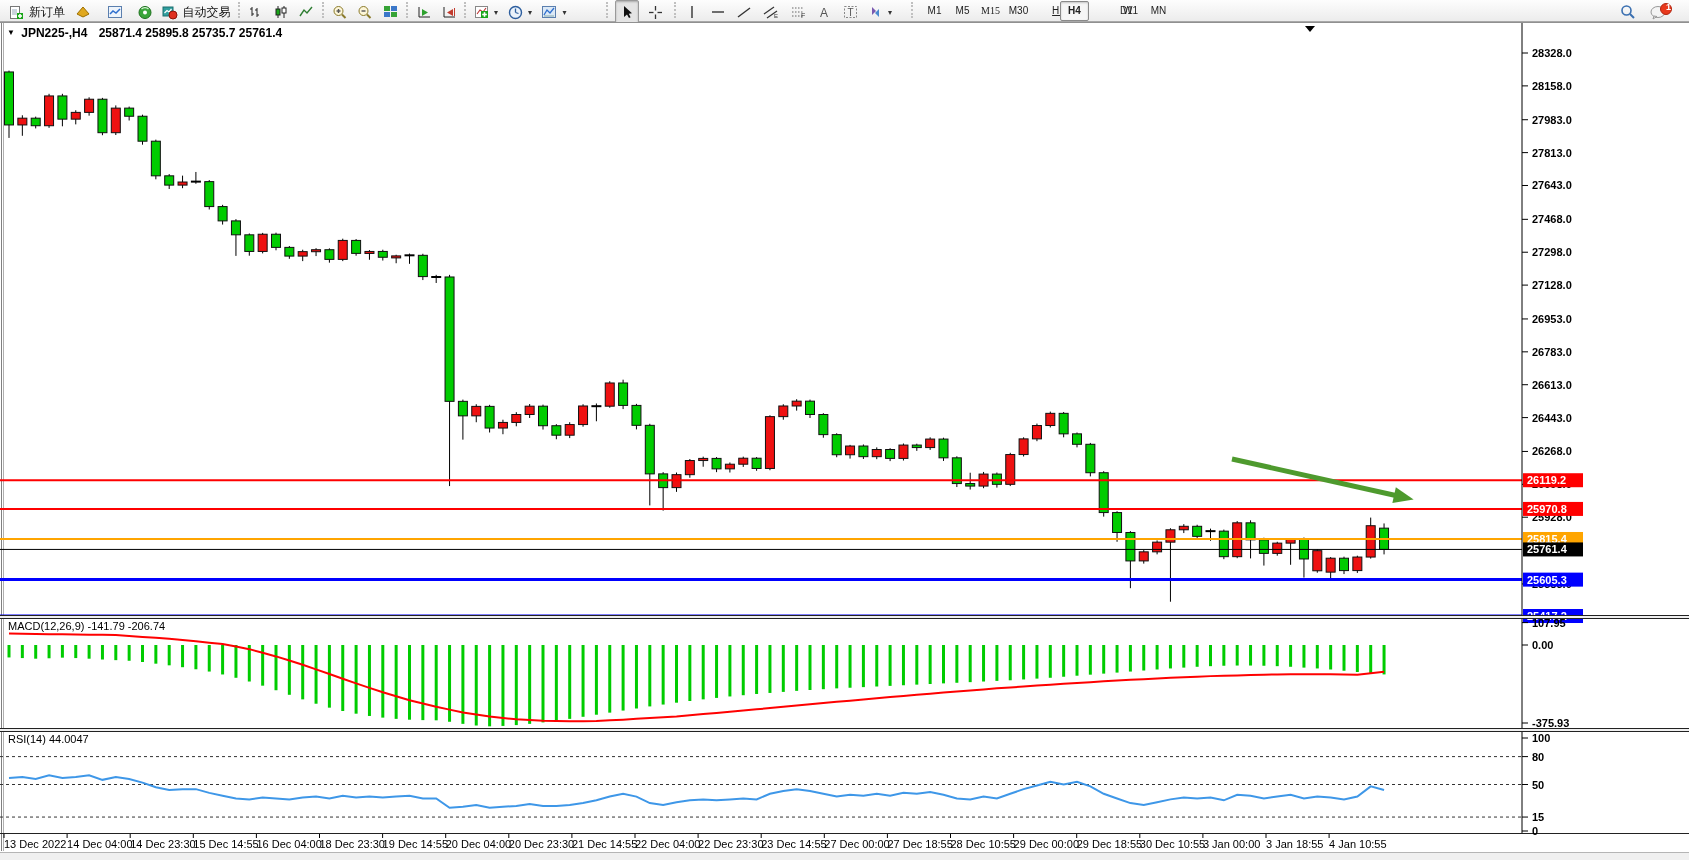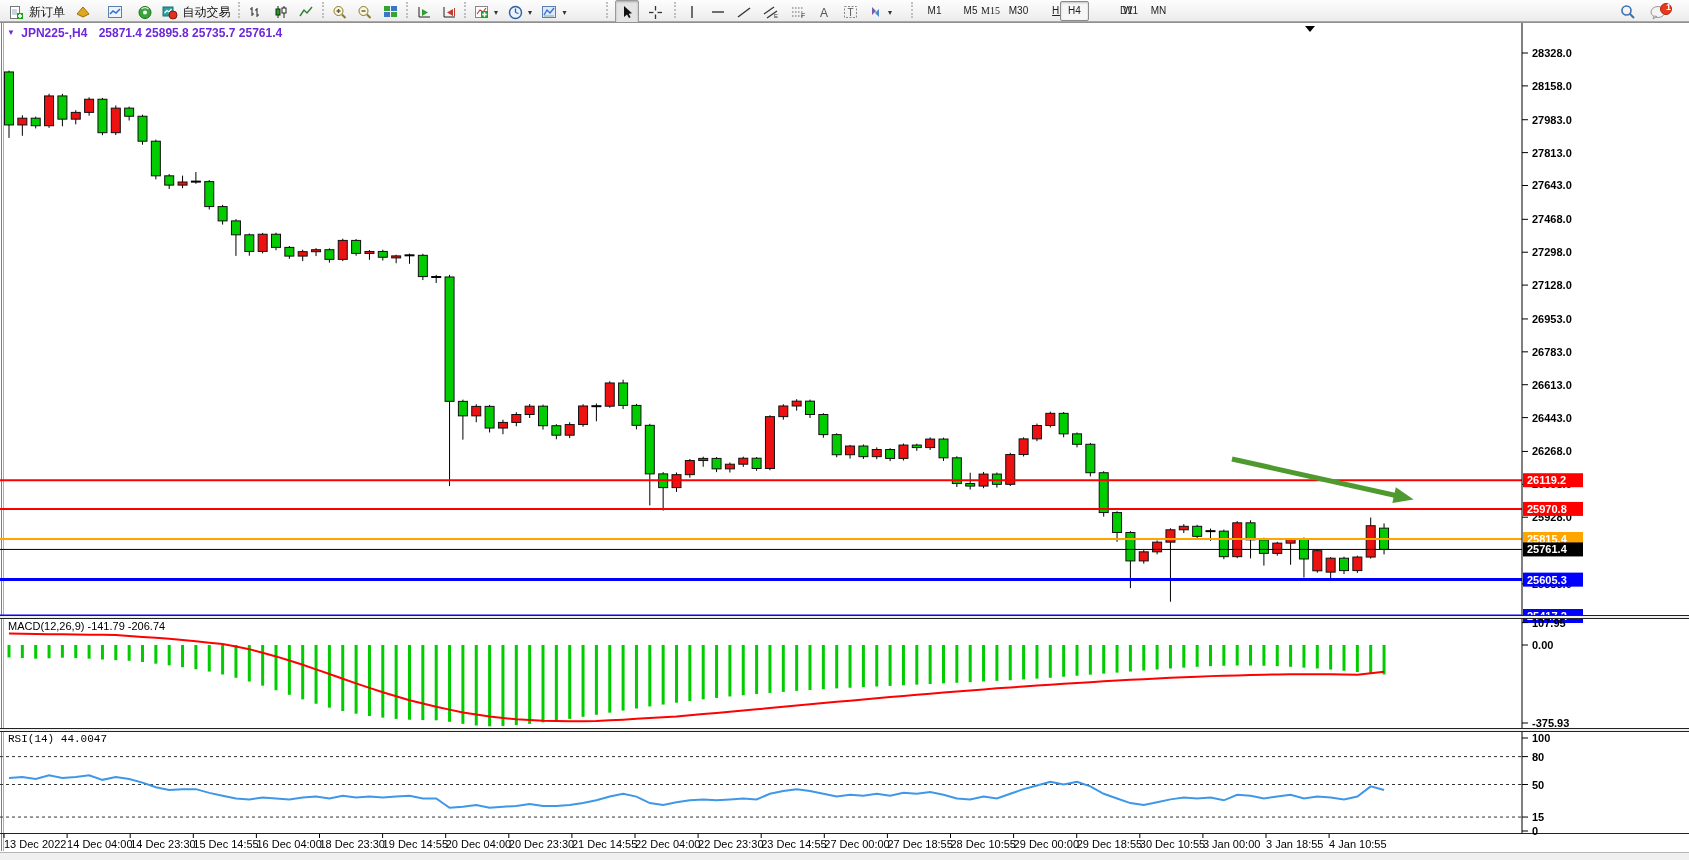--- a/index.html
+++ b/index.html
@@ -5,26 +5,26 @@
   html,body{margin:0;padding:0;background:#d8d8d8;}
   #app{position:relative;width:1689px;height:860px;background:#f0f0f0;font-family:"Liberation Sans",sans-serif;overflow:hidden;}
   
   #toolbar{position:absolute;left:0;top:0;width:1689px;height:21px;background:linear-gradient(#fdfdfd,#ececec);border-bottom:1px solid #a8a8a8;}
   .tb{position:absolute;top:0;height:24px;display:flex;align-items:center;justify-content:center;gap:5px;box-sizing:border-box;border:1px solid transparent;border-radius:2px;cursor:default;}
   .tb.pressed{background:#e4e4e4;border-color:#9a9a9a;box-shadow:inset 0 1px 2px rgba(0,0,0,.25);}
   .tb .lab{font-size:12px;color:#111;white-space:nowrap;}
   .sep{position:absolute;top:2px;height:16px;width:3px;border-left:2px dotted #c0c0c0;}
   .caret{font-size:8px;color:#333;}
   #timeframes .tf{position:absolute;top:1px;width:27px;height:18px;font-size:10px;color:#222;background:none;border:1px solid transparent;border-radius:2px;text-align:center;line-height:18px;}
-  #timeframes .tf.active{background:#f6f6f6;border:1px solid #8a8a8a;box-shadow:inset 0 1px 2px rgba(0,0,0,.2);}
+  #timeframes .tf.active{background:#f6f6f6;border:1px solid #8a8a8a;box-shadow:inset 0 1px 2px rgba(0,0,0,.2);font-weight:bold;}
   
-  #chart-title{position:absolute;left:7px;top:26px;font-size:12px;font-weight:700;color:#6d28d9;z-index:5;}
+  #chart-title{position:absolute;left:7px;top:26px;font-size:12px;font-weight:700;color:#000000;z-index:5;}
   #chart-title .tri{font-size:8px;vertical-align:2px;margin-right:3px;}
   #macd-label{position:absolute;left:8px;top:620px;font-size:11px;color:#000;z-index:5;}
-  #rsi-label{position:absolute;left:8px;top:733px;font-size:11px;color:#000;z-index:5;font-family:Liberation Mono, monospace;}
+  #rsi-label{position:absolute;left:8px;top:733px;font-size:11px;color:#000;z-index:5;}
   #chart-canvas{position:absolute;left:0;top:0;z-index:1;}
   .bstrip{position:absolute;left:0;width:1689px;background:#f0f0f0;}
   svg text{font-family:"Liberation Sans",sans-serif;}
 </style>
 </head>
 <body>
 
 <div id="app">
 
   <div id="toolbar">
@@ -232,21 +232,21 @@
           <polygon points="4,2 8,6 4,10" fill="#7a5ab0"></polygon>
           <polygon points="11,4 7,8 11,12" fill="#4a8ad0"></polygon>
         </svg>
       <span class="caret">▾</span>
     </div>
 
     <div class="sep" style="left:911px;"></div>
 
     <div id="timeframes" style="position:absolute;left:920px;top:0;width:260px;height:20px;">
         <div class="tf" style="left: 0px;">M1</div>
-        <div class="tf" style="left: 36px;">M5</div>
+        <div class="tf" style="left: 28px;">M5</div>
         <div class="tf" style="left: 56px; font-family: Liberation Serif, serif;">M15</div>
         <div class="tf" style="left: 84px;">M30</div>
         <div class="tf" style="left: 124px; text-decoration: underline;">H1</div>
         <div class="tf active" style="left: 140px;">H4</div>
         <div class="tf" style="left: 168px; margin-left: 24px;">D1</div>
         <div class="tf" style="left: 196px;">W1</div>
         <div class="tf" style="left: 224px;">MN</div>
       </div>
 
     <div class="tb" style="left:1616px;width:24px;">

